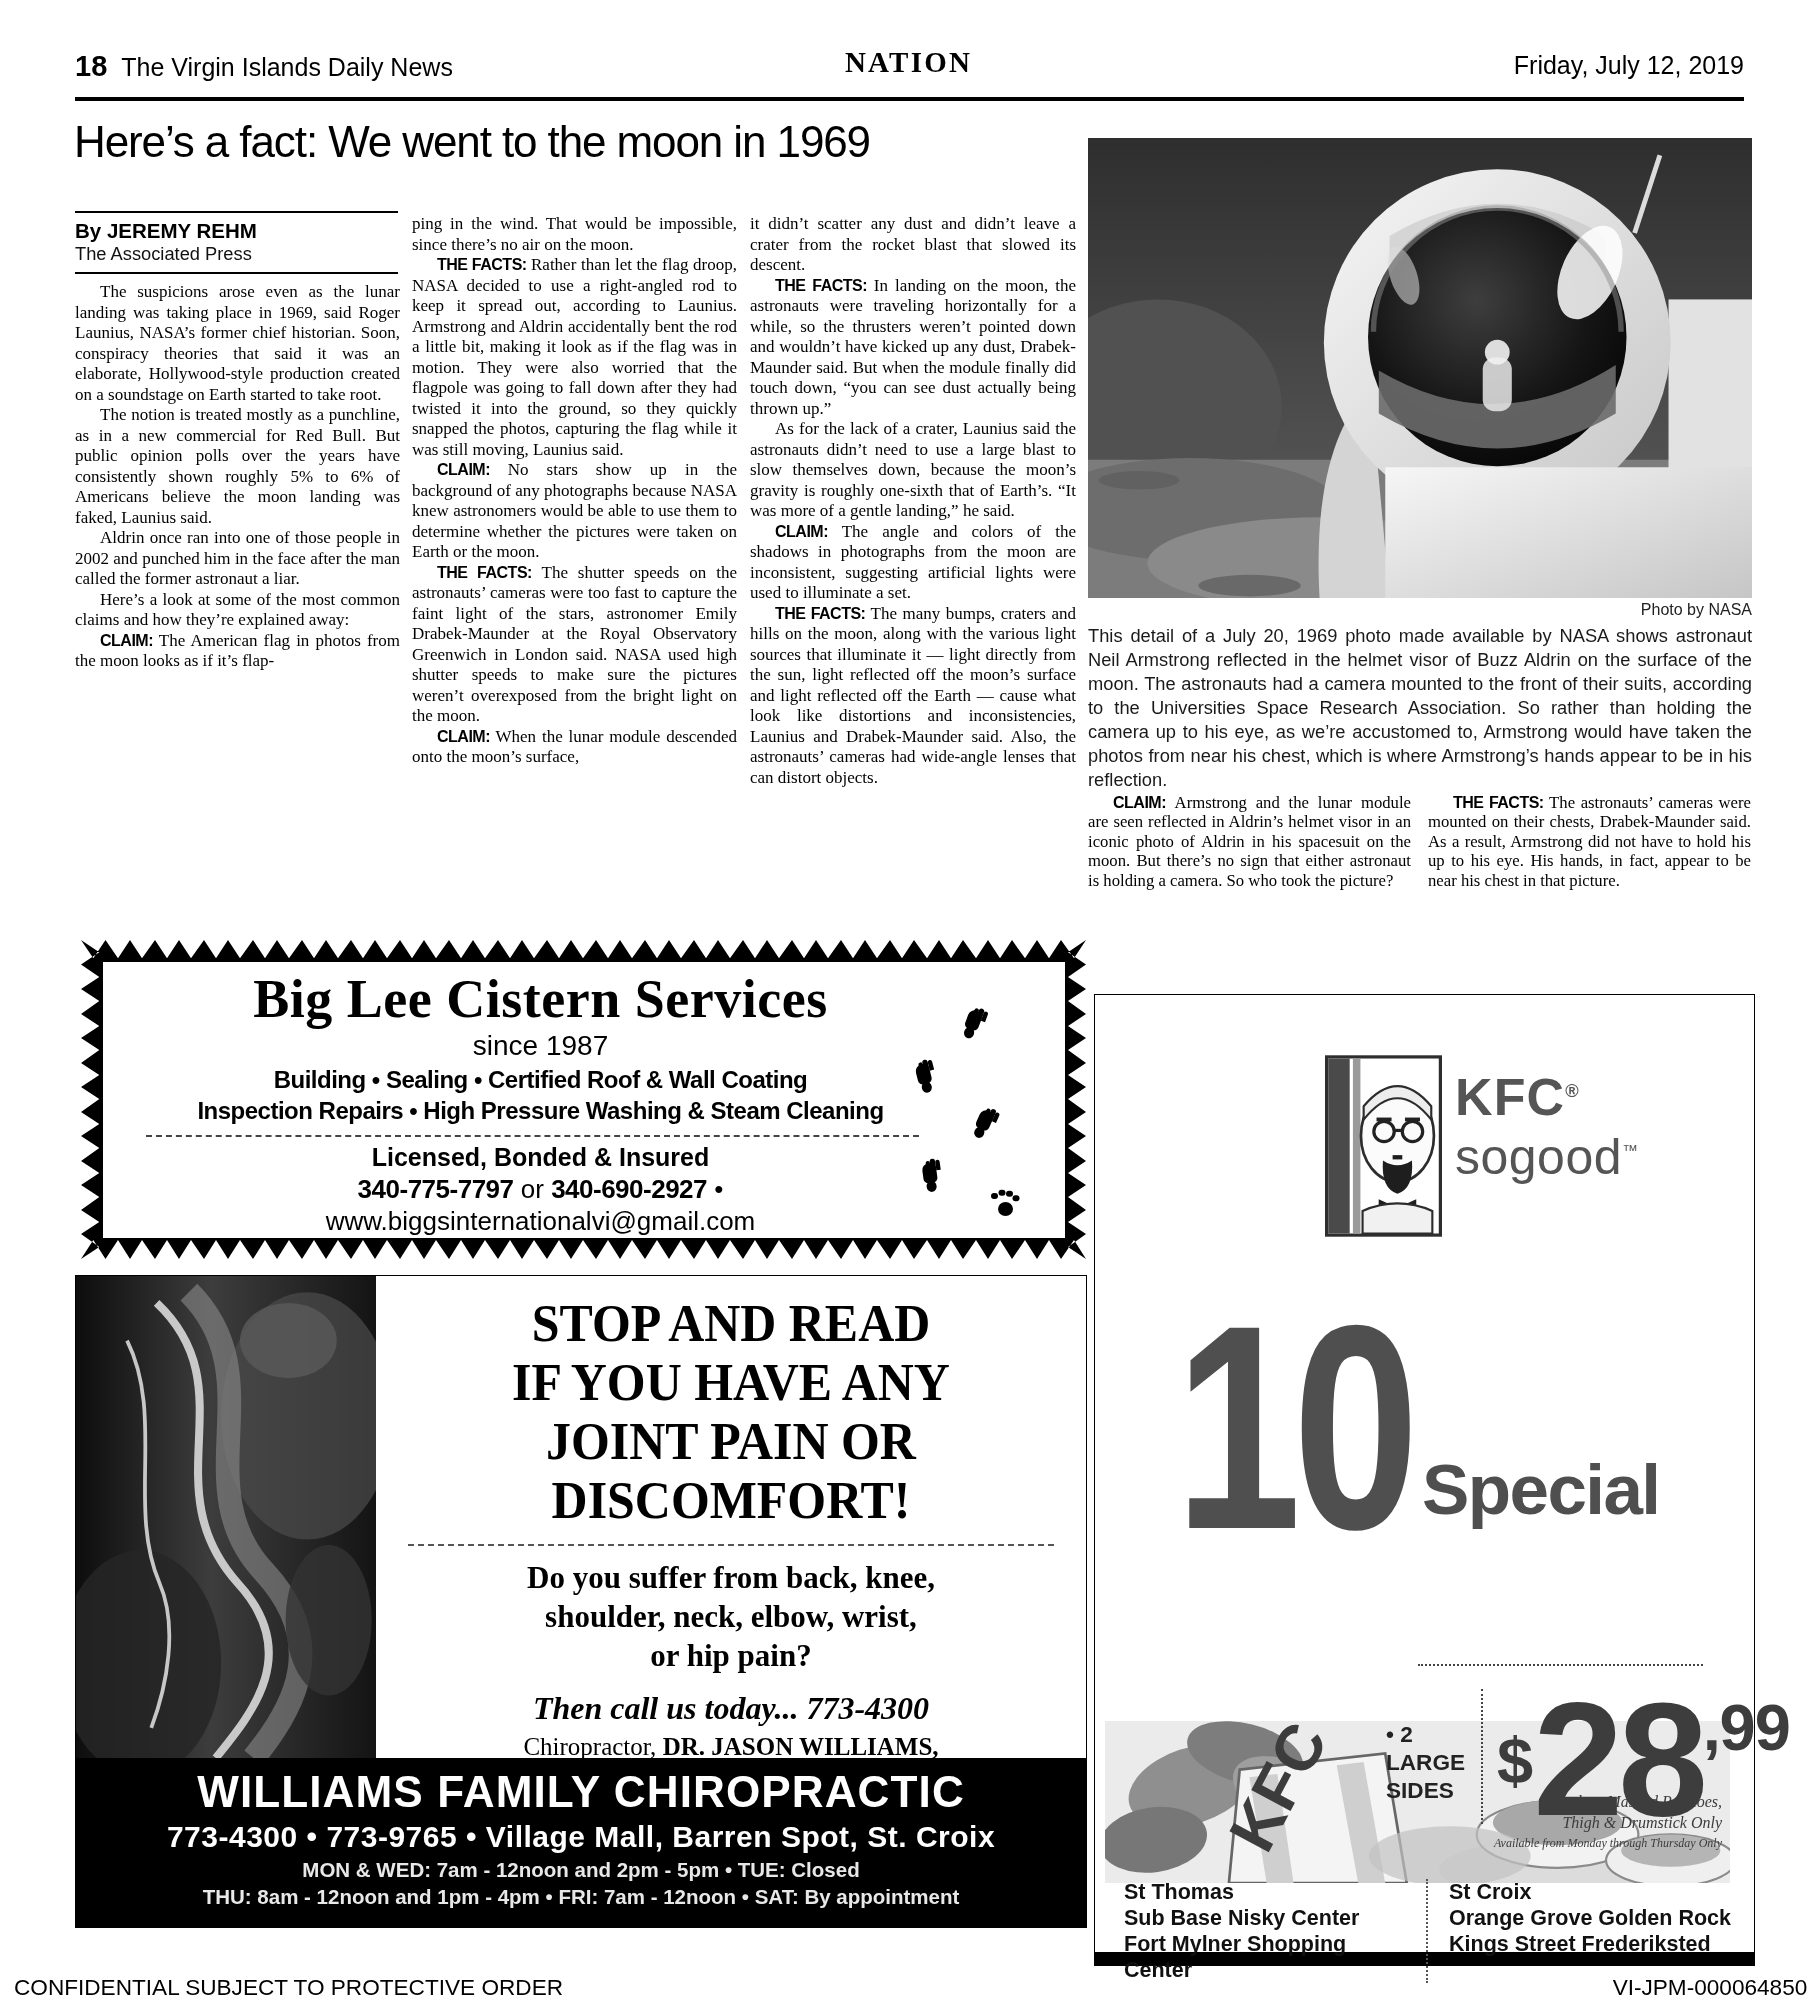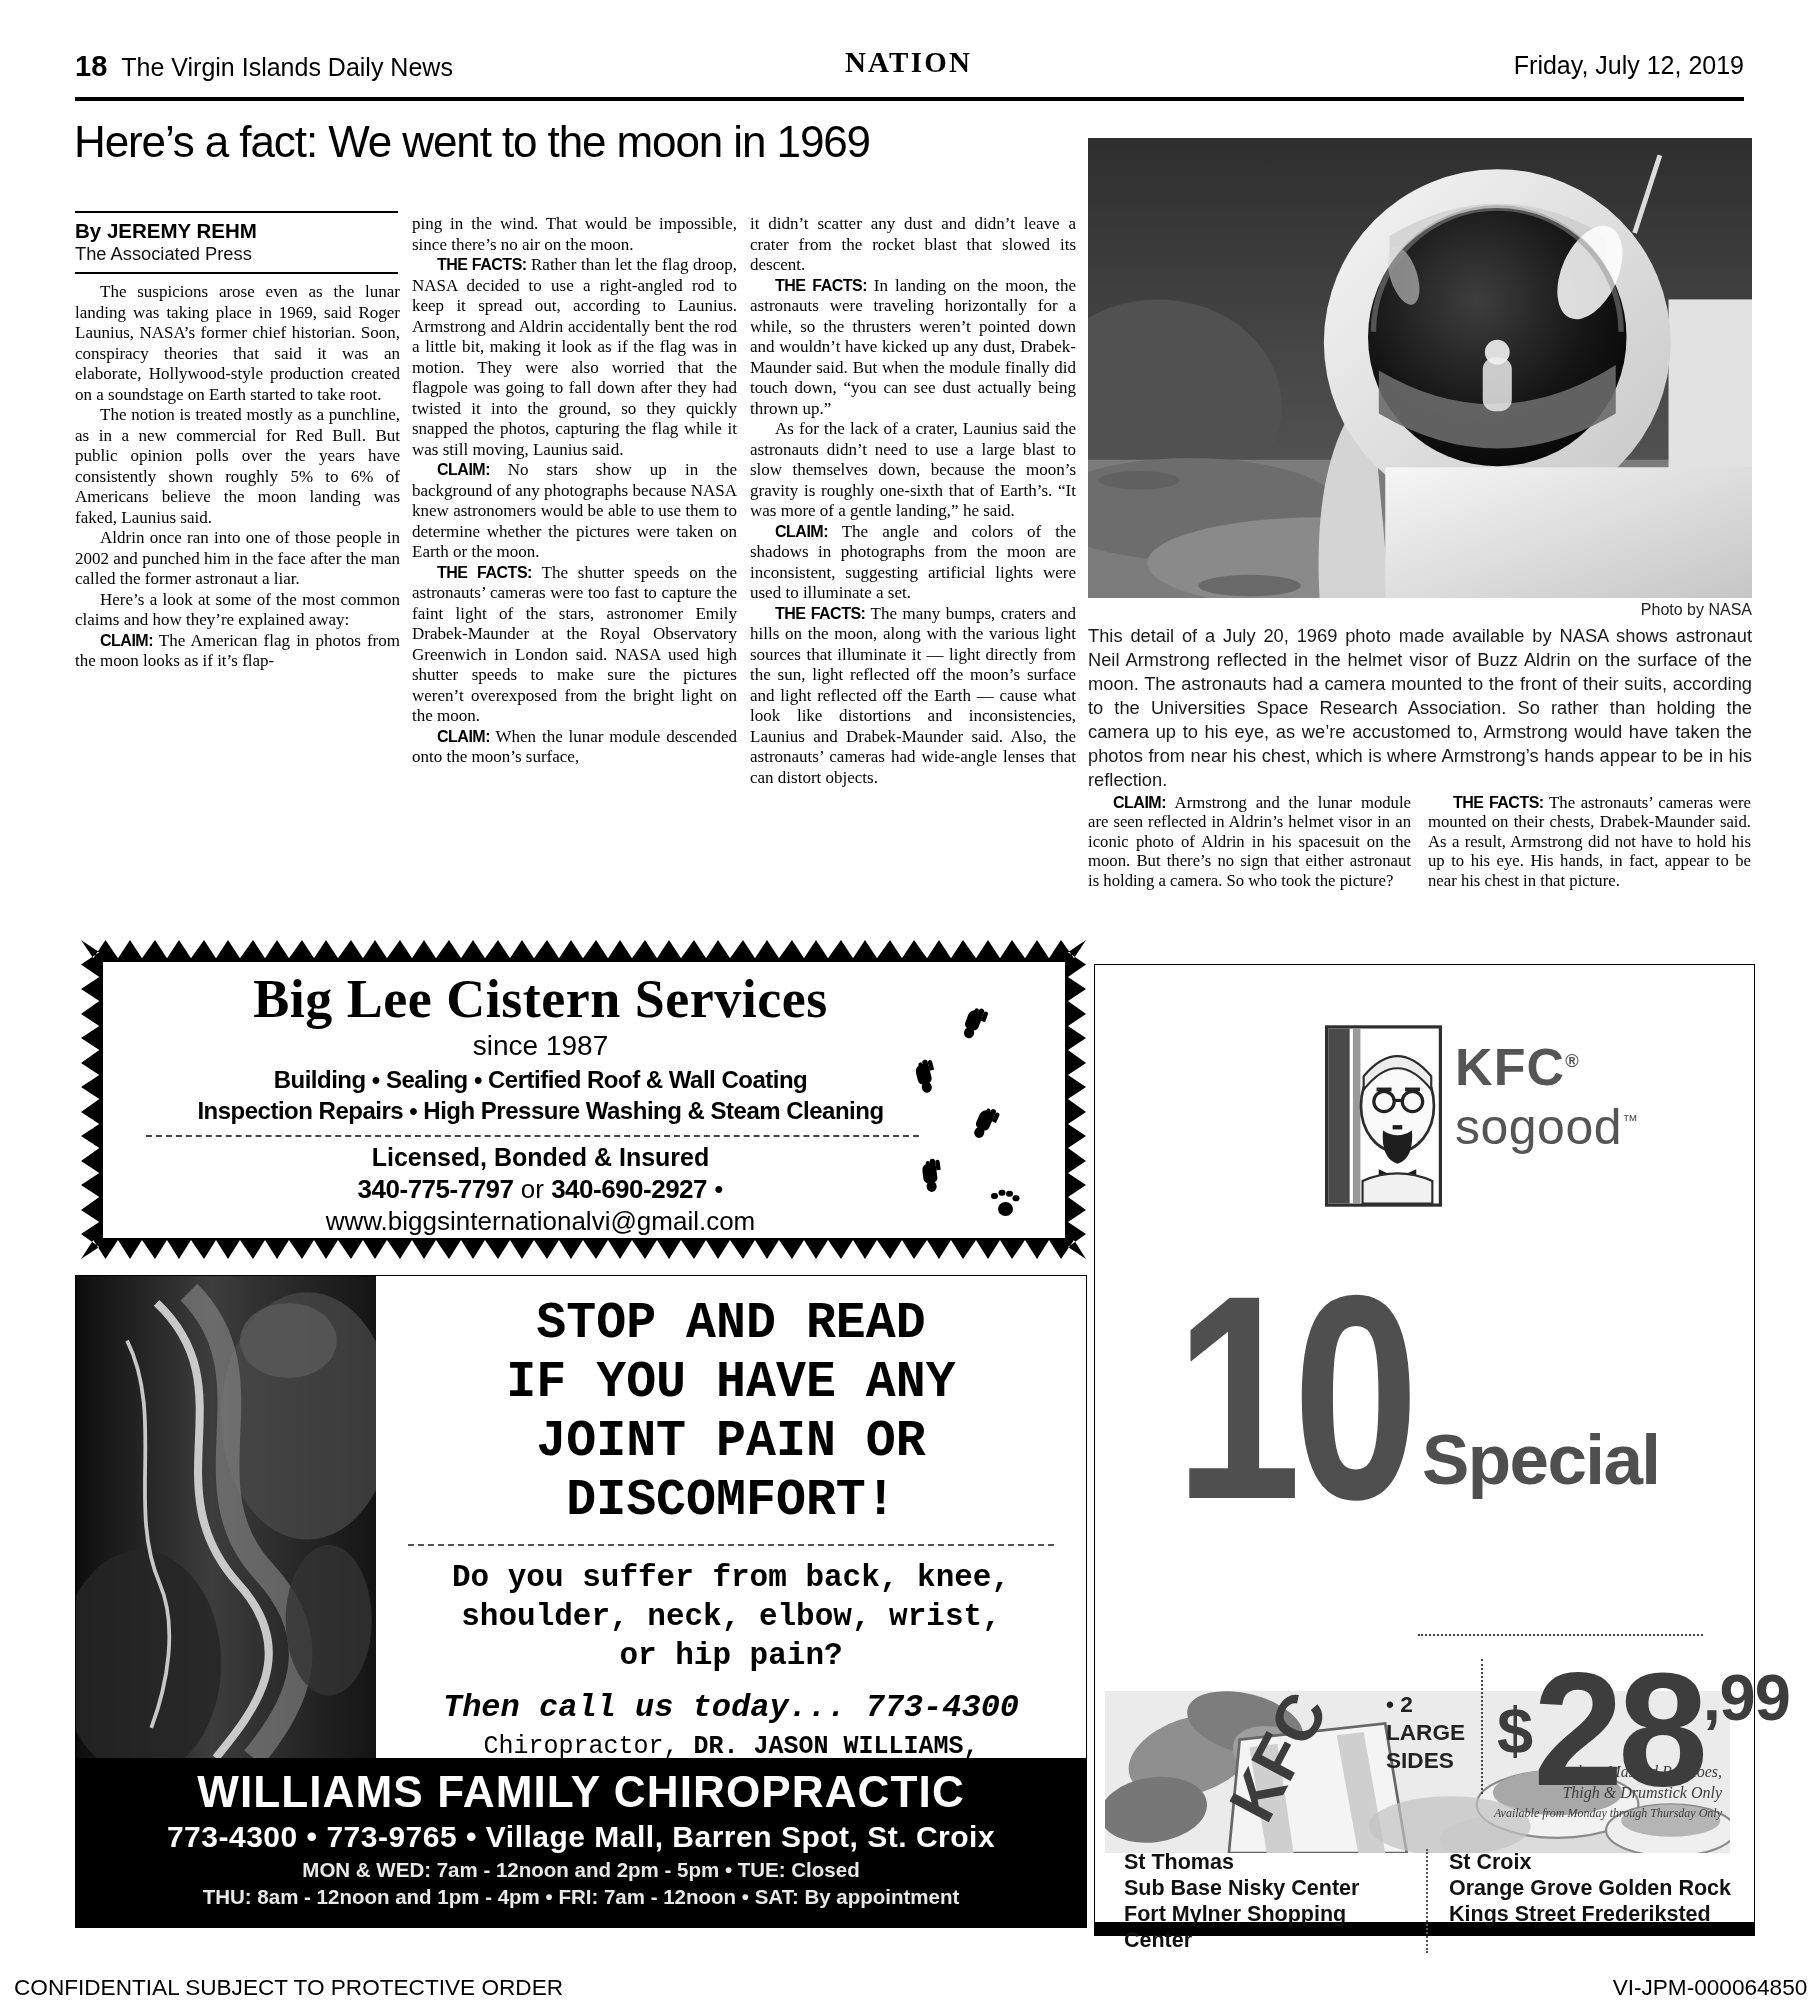--- a/index.html
+++ b/index.html
@@ -62,36 +62,36 @@
   .paw{position:absolute;width:27px;height:27px;}
   .paw::before{content:"";position:absolute;left:6.5px;top:9.7px;width:15px;height:14px;background:#000;border-radius:50%;}
   .paw::after{content:"";position:absolute;left:0;top:0;width:6.5px;height:6.5px;background:#000;border-radius:50%;
       box-shadow:7.5px -3.2px 0 0 #000,15px -2.2px 0 0 #000,21.5px 2.2px 0 0 #000;}
 
   
   .chiro{position:absolute;left:75px;top:1275px;width:1012px;height:653px;border:1.6px solid #000;box-sizing:border-box;background:#fff;}
   .chiro-img{position:absolute;left:0;top:0;width:300px;height:482px;}
   .chiro-img svg{display:block;width:100%;height:100%;}
   .chiro-right{position:absolute;left:300px;top:0;right:0;height:482px;text-align:center;
-               font-family:Liberation Mono, monospace;}
+               font-family:Liberation Serif, serif;}
   .ch-head{margin-top:18.3px;font-weight:bold;font-size:52px;line-height:59px;letter-spacing:0px;transform:scaleX(.96);}
   .ch-rule{border-top:2.2px dashed #555;margin:14px 32px 12px 32px;}
   .ch-q{font-weight:bold;font-size:31px;line-height:39px;}
   .ch-call{margin-top:14px;font-weight:bold;font-style:italic;font-size:32px;line-height:38px;}
   .ch-dr{margin-top:4.3px;font-size:25px;line-height:30px;}
   .ch-dr b{letter-spacing:0;}
   .ch-leader{font-size:24px;line-height:29px;}
   .chiro-banner{position:absolute;left:0;right:0;top:482px;bottom:0;background:#000;color:#fff;text-align:center;
                 font-family:"Liberation Sans","DejaVu Sans",sans-serif;}
   .cb-title{margin-top:7.5px;font-weight:bold;font-size:45px;line-height:52px;letter-spacing:1.1px;transform:scaleX(.98);}
   .cb-contact{font-weight:bold;font-size:30px;line-height:38px;letter-spacing:0.5px;}
   .cb-hours{font-weight:600;font-size:20.5px;line-height:27px;color:#e8e8e8;}
 
   
-  .kfc{position:absolute;left:1094px;top:964px;width:661px;height:972px;border:1.6px solid #000;border-bottom:14px solid #000;
+  .kfc{position:absolute;left:1094px;top:994px;width:661px;height:972px;border:1.6px solid #000;border-bottom:14px solid #000;
        box-sizing:border-box;background:#fff;font-family:"Liberation Sans","DejaVu Sans",sans-serif;}
   .kfc-logo{position:absolute;left:230px;top:60px;width:117px;height:182px;}
   .kfc-logo svg{display:block;width:100%;height:100%;}
   .kfc-brand{position:absolute;left:360px;top:69px;color:#555;}
   .kfc-brand .kb1{font-weight:bold;font-size:52px;line-height:54px;letter-spacing:1.1px;}
   .kfc-brand .kb1 sup{font-size:18.3px;}
   .kfc-brand .kb2{font-size:50px;line-height:54px;letter-spacing:0.5px;}
   .kfc-brand .kb2 sup{font-size:16px;}
   .kfc-ten{position:absolute;left:80px;top:306px;font-weight:bold;font-size:291px;line-height:253px;color:#4f4f4f;
            transform:scaleX(.78);transform-origin:left top;letter-spacing:-10.8px;}

